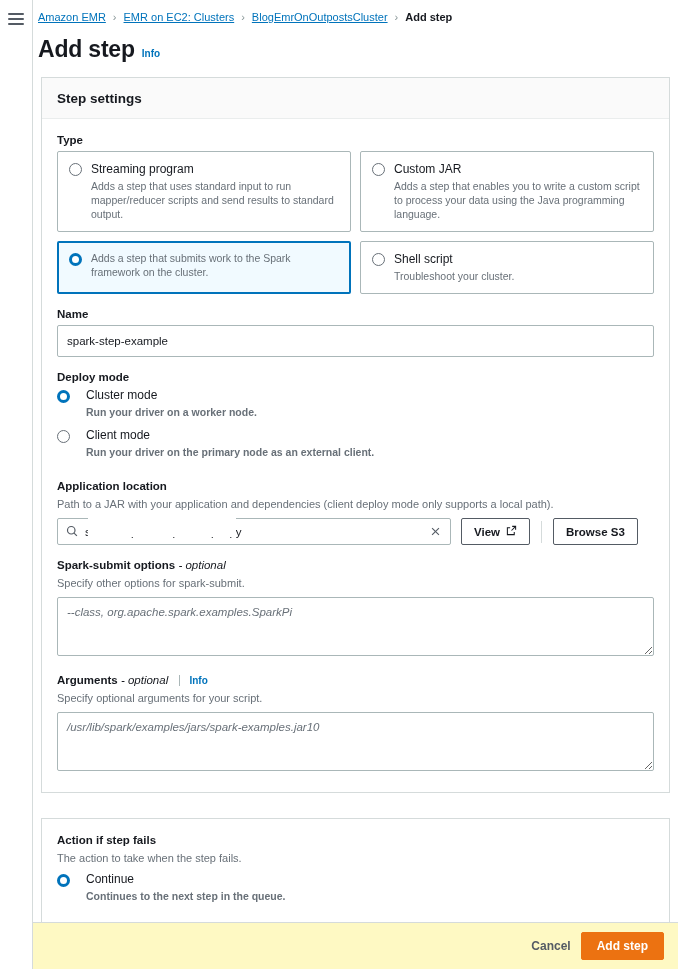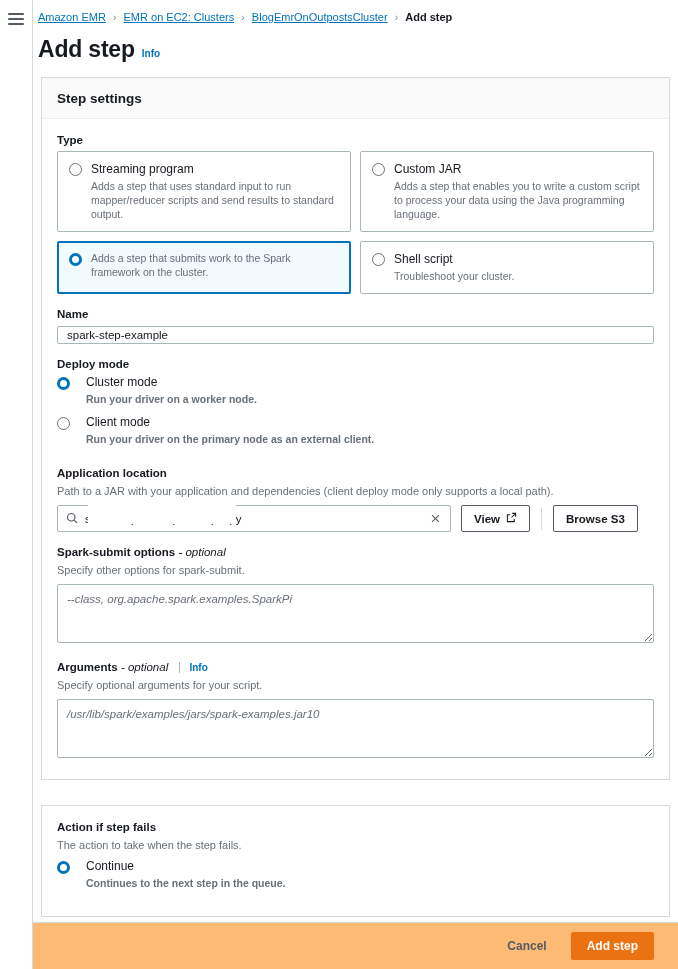--- a/index.html
+++ b/index.html
@@ -138,21 +138,21 @@
     background: #ffffff; margin-top: 2px;
     position: relative;
   }
   .radio.on {
     border: 3.5px solid #0073bb;
     background: #ffffff;
   }
 
   
   .text-input {
-    width: 100%; height: 18px;
+    width: 100%; height: 32px;
     border: 1px solid #aab7b8; border-radius: 2px;
     background: #ffffff;
     font-family: "Liberation Sans", sans-serif;
     font-size: 11.5px; color: #16191f;
     padding: 0 9px;
   }
 
   
   .radio-row { display: flex; gap: 16px; align-items: flex-start; margin-bottom: 2px; }
   .radio-body { flex: 1; }
@@ -211,24 +211,23 @@
     font-family: "Liberation Sans", sans-serif;
     font-size: 11.5px; font-style: italic; color: #687078;
     padding: 7px 9px; resize: vertical;
     line-height: 15px;
   }
   .textarea::placeholder { color: #687078; font-style: italic; }
 
   
   .footer {
     border-top: 1px solid #d5dbdb;
-    background: #fdba74;
-    padding: 9px 24px 9px 0;
+    background: #fef9c3;
+    padding: 9px 14px 9px 0;
     display: flex; justify-content: flex-end; align-items: center;
-    gap: 14px;
   }
   .btn-link {
     background: none; border: none;
     font-family: "Liberation Sans", sans-serif;
     font-size: 12px; font-weight: bold; color: #545b64;
     cursor: pointer; padding: 6px 10px;
   }
   .btn-primary {
     background: #ec7211; border: 1px solid #ec7211;
     border-radius: 2px; color: #ffffff;

